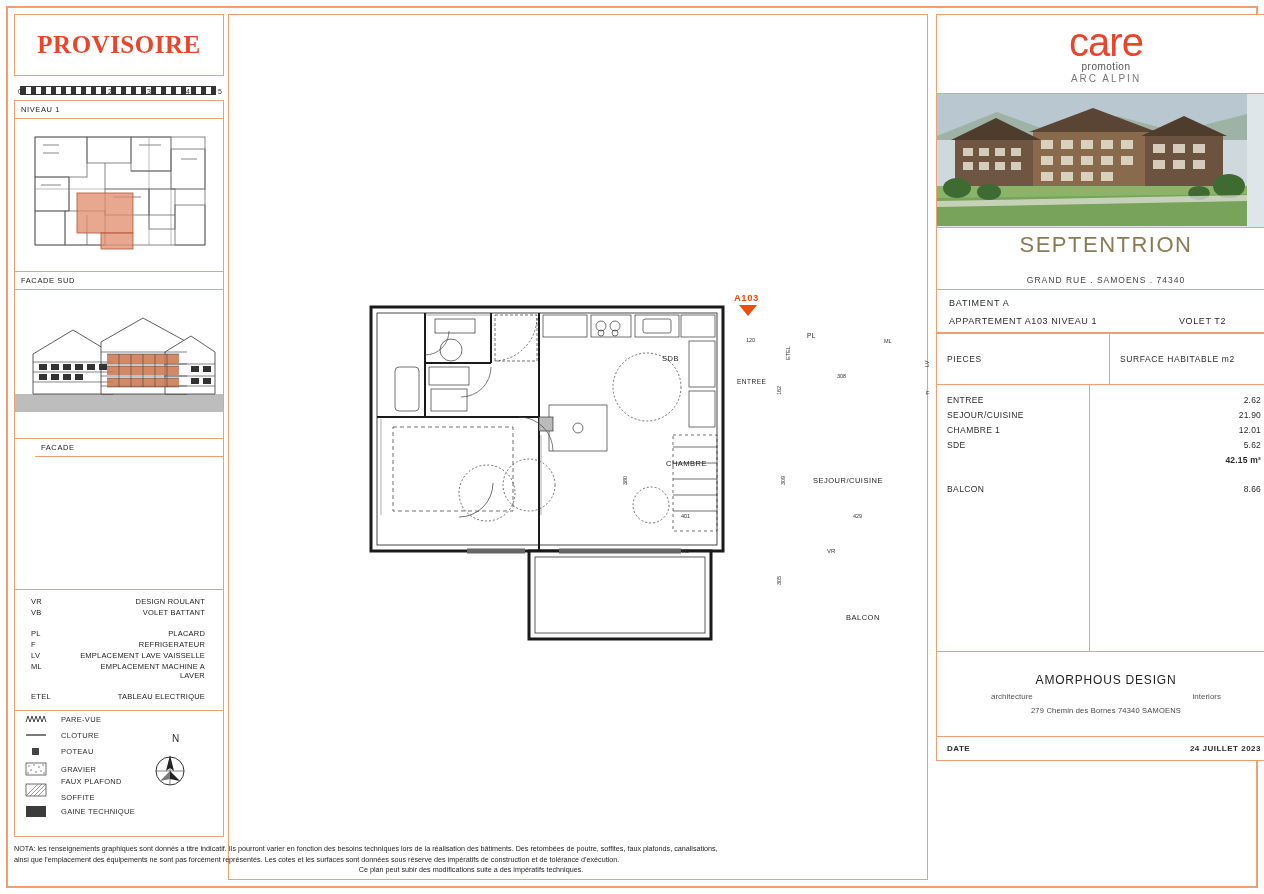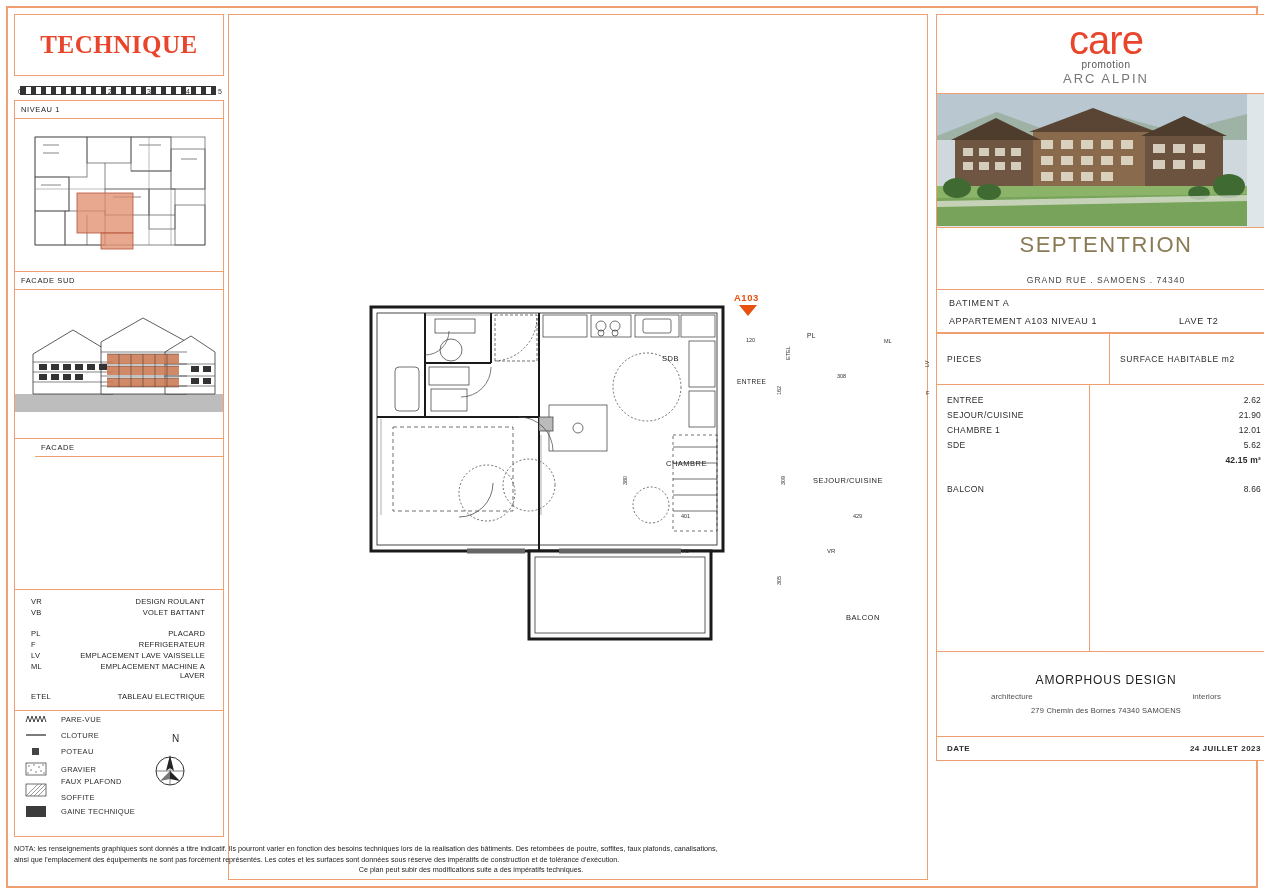--- a/index.html
+++ b/index.html
@@ -35,21 +35,21 @@
   .north{position:absolute;right:18px;top:22px;width:58px;text-align:center;}
 
   
   .center{position:absolute;left:228px;top:14px;width:700px;height:866px;border:1px solid #f0a070;box-sizing:border-box;background:#fff;}
 
   
   .rightcol{position:absolute;left:936px;top:14px;width:340px;height:866px;}
   .logo{height:80px;display:flex;flex-direction:column;align-items:center;justify-content:center;}
   .logo .care{font-family:"Liberation Sans",sans-serif;font-size:40px;letter-spacing:-1px;color:#e8452c;line-height:34px;font-weight:400;}
   .logo .sub1{font-size:10px;color:#555;letter-spacing:.5px;margin-top:2px;}
-  .logo .sub2{font-size:13px;color:#777;letter-spacing:2px;margin-top:1px;}
+  .logo .sub2{font-size:10px;color:#777;letter-spacing:2px;margin-top:1px;}
   .photo{height:134px;position:relative;overflow:hidden;background:#dfe6ea;}
   .titleblk{height:62px;display:flex;flex-direction:column;align-items:center;justify-content:center;gap:17px;}
   .titleblk .t1{font-family:"Liberation Sans",sans-serif;font-size:22px;letter-spacing:1.5px;color:#8a7b55;}
   .titleblk .t2{font-size:8.5px;letter-spacing:1px;color:#444;}
   .infoblk{padding:8px 12px 6px 12px;}
   .infoblk .l1{font-size:9px;letter-spacing:.8px;margin-bottom:8px;}
   .infoblk .l2{font-size:9px;letter-spacing:.6px;display:flex;}
   .infoblk .l2 .a{flex:1;}
   .infoblk .l2 .b{width:84px;}
   .tblhead{display:flex;border-top:1px solid #f0a070;border-bottom:1px solid #f0a070;}
@@ -86,21 +86,21 @@
 </style>
 </head>
 <body>
 
 <div class="sheet">
   <div class="frame"></div>
 
   <div class="leftcol">
 
     <div class="lbox provisoire">
-      <span>TECHNIQUE</span>
+      <span>PROVISOIRE</span>
     </div>
 
     <div class="scalebar">
       <div class="ticks"></div>
       <div class="nums">
         <i style="left:4px;top:12px;">0</i>
         <i style="left:56px;top:12px;">1</i>
         <i style="left:94px;top:12px;">2</i>
         <i style="left:133px;top:12px;">3</i>
         <i style="left:172px;top:12px;">4</i>
@@ -475,21 +475,21 @@
 
     <div class="lbox titleblk" style="border-top:none;">
       <div class="t1">SEPTENTRION</div>
       <div class="t2">GRAND RUE . SAMOENS . 74340</div>
     </div>
 
     <div class="lbox infoblk" style="border-top:none;">
       <div class="l1">BATIMENT  A</div>
       <div class="l2">
         <div class="a">APPARTEMENT A103 NIVEAU  1</div>
-        <div class="b">LAVE  T2</div>
+        <div class="b">VOLET  T2</div>
       </div>
     </div>
 
     <div class="lbox" style="border-top:none;border-bottom:none;">
       <div class="tblhead">
         <div class="c1">PIECES</div>
         <div class="c2">SURFACE HABITABLE m2</div>
       </div>
       <div class="areas">
         <div class="vline"></div>

